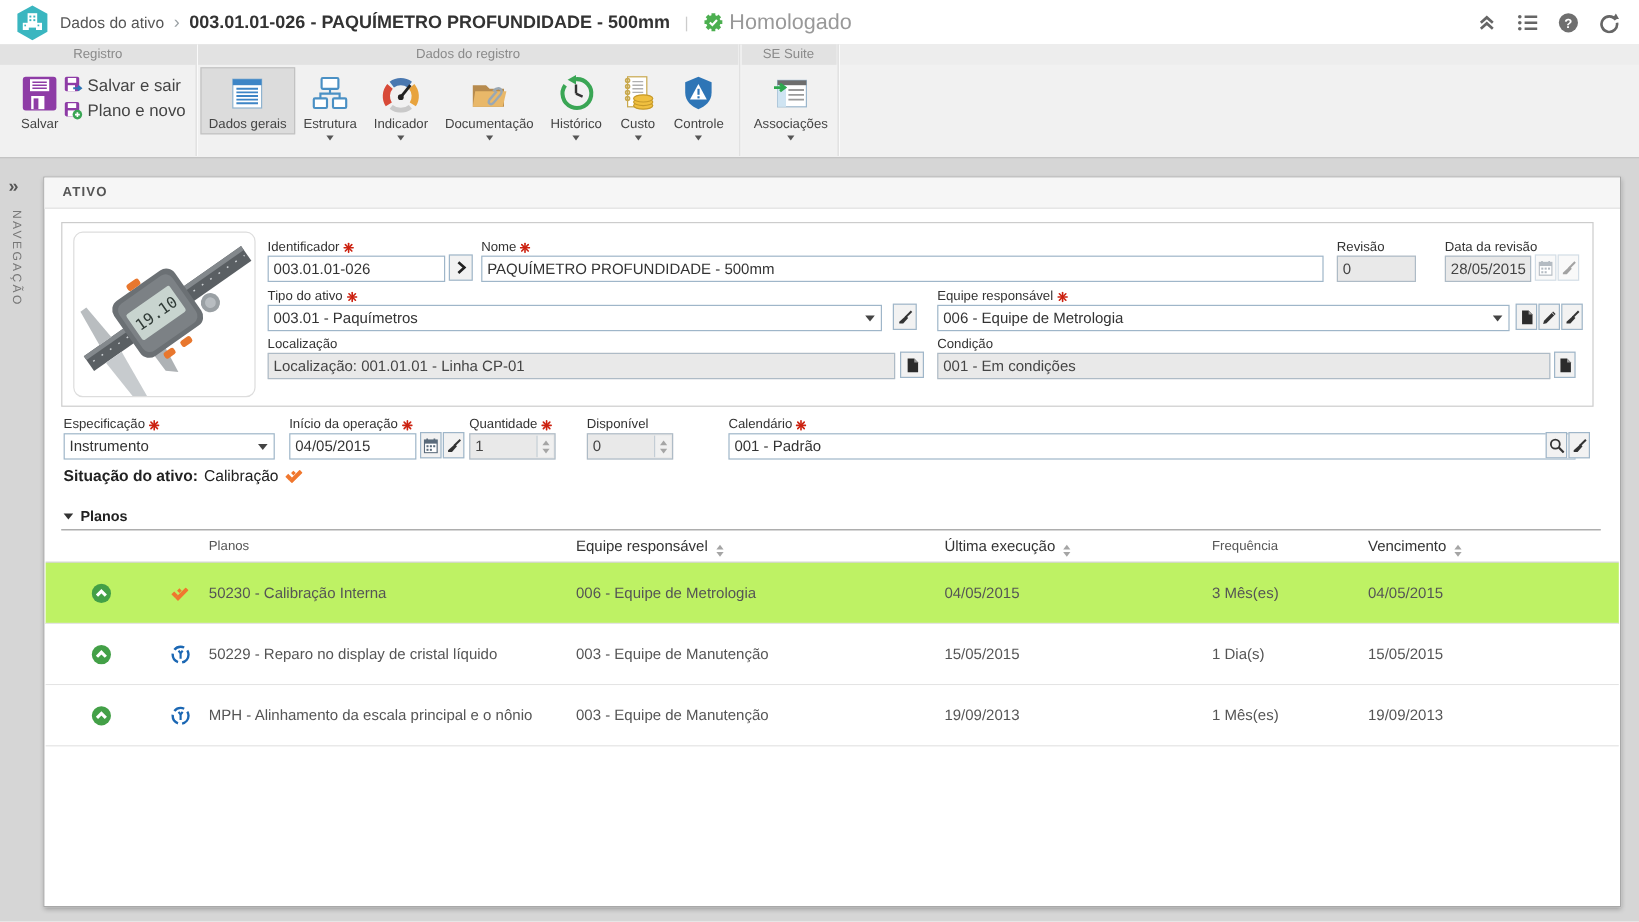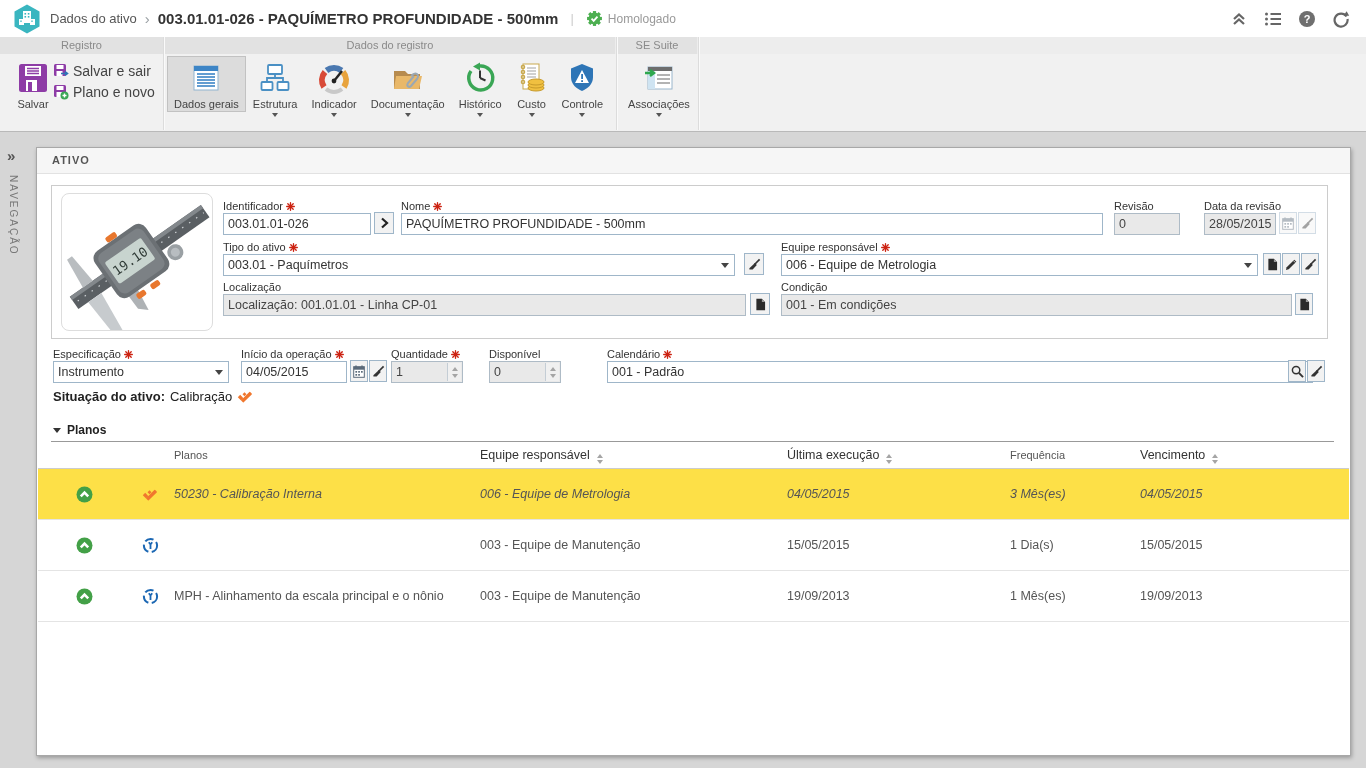--- a/index.html
+++ b/index.html
@@ -8,21 +8,21 @@
   svg{display:block;}
 
   
   .topbar{position:absolute;left:0;top:0;width:1366px;height:37px;background:#fff;
           display:flex;align-items:center;}
   .appicon{margin:0 9px 0 13px;}
   .crumb{font-size:13px;color:#555;cursor:pointer;}
   .crumb-sep{font-size:15px;color:#9aa0a4;margin:0 8px;}
   .ptitle{font-size:15px;font-weight:bold;color:#333;white-space:nowrap;}
   .bar-sep{color:#ccc;font-size:13px;margin:0 12px;}
-  .status-lbl{font-size:12px;color:#999;margin-left:5px;}
+  .status-lbl{font-size:18px;color:#999;margin-left:5px;}
   .tb-spacer{flex:1;}
   .tb-ic{width:22px;height:22px;margin-right:12px;display:flex;align-items:center;justify-content:center;cursor:pointer;}
   .tb-ic:last-child{margin-right:14px;}
 
   
   .ribbon{position:absolute;left:0;top:37px;width:1366px;height:94px;background:#f1f1f1;
           border-bottom:1px solid #b9b9b9;}
   .gh-base{position:absolute;left:0;top:0;width:1366px;height:17px;background:#ededed;}
   .gh{position:absolute;top:0;height:17px;background:#e2e2e2;color:#8a8a8a;
       font-size:11px;text-align:center;line-height:17px;}
@@ -77,21 +77,21 @@
 
   .ptitle2{position:absolute;left:16px;top:275px;font-size:12px;font-weight:bold;color:#222;
            display:flex;align-items:center;gap:6px;cursor:pointer;}
   .tri-down{width:0;height:0;border-left:4px solid transparent;border-right:4px solid transparent;border-top:5px solid #333;}
   .phr{position:absolute;left:14px;right:16px;top:293px;border-top:1px solid #999;}
   .thead{position:absolute;left:1px;right:1px;top:294px;height:26px;border-bottom:1px solid #ccc;}
   .th-s{position:absolute;top:0;line-height:26px;font-size:11px;color:#555;white-space:nowrap;}
   .th-b{position:absolute;top:0;line-height:26px;font-size:12.5px;color:#333;white-space:nowrap;cursor:pointer;}
   .sort{display:inline-flex;flex-direction:column;gap:2px;margin-left:7px;vertical-align:1px;}
   .prow{position:absolute;left:1px;right:1px;height:50px;border-bottom:1px solid #e4e4e4;background:#fff;cursor:pointer;}
-  .prow.hl{background:#fde047;font-style:italic;}
+  .prow.hl{background:#bef264;}
   .cicon{position:absolute;top:17px;width:17px;height:17px;}
   .pcell{position:absolute;top:0;line-height:50px;font-size:12.5px;color:#555;white-space:nowrap;}
 </style>
 </head>
 <body>
 
 <div class="topbar">
   <span class="appicon">
     <svg width="28" height="30" viewBox="0 0 28 30">
       <path d="M14 0.5 L26.5 7.5 V22.5 L14 29.5 L1.5 22.5 V7.5 Z" fill="#3ab6c0"></path>
@@ -682,20 +682,21 @@
           <circle cx="8.5" cy="8.5" r="8" fill="#43a047"></circle>
           <path d="M4.8 10.3 L8.5 6.6 L12.2 10.3" stroke="#fff" stroke-width="2.6" fill="none"></path>
         </svg>
     </span>
     <span class="cicon" style="left:104px">
       <svg width="17" height="17" viewBox="0 0 17 17" fill="none">
           <circle cx="8.5" cy="8.5" r="6.6" stroke="#1b67b3" stroke-width="2" stroke-dasharray="9 3.5"></circle>
           <path d="M8.5 12 V7.5 M8.5 7.5 L6.8 5.2 M8.5 7.5 L10.2 5.2" stroke="#1b67b3" stroke-width="1.8"></path>
         </svg>
     </span>
+    <span class="pcell" style="left:136px">50229 - Reparo no display de cristal líquido</span>
     <span class="pcell" style="left:442px">003 - Equipe de Manutenção</span>
     <span class="pcell" style="left:749px">15/05/2015</span>
     <span class="pcell" style="left:972px">1 Dia(s)</span>
     <span class="pcell" style="left:1102px">15/05/2015</span>
   </div>
 
   <div class="prow" style="top:423px">
     <span class="cicon" style="left:38px">
       <svg width="17" height="17" viewBox="0 0 17 17">
           <circle cx="8.5" cy="8.5" r="8" fill="#43a047"></circle>

